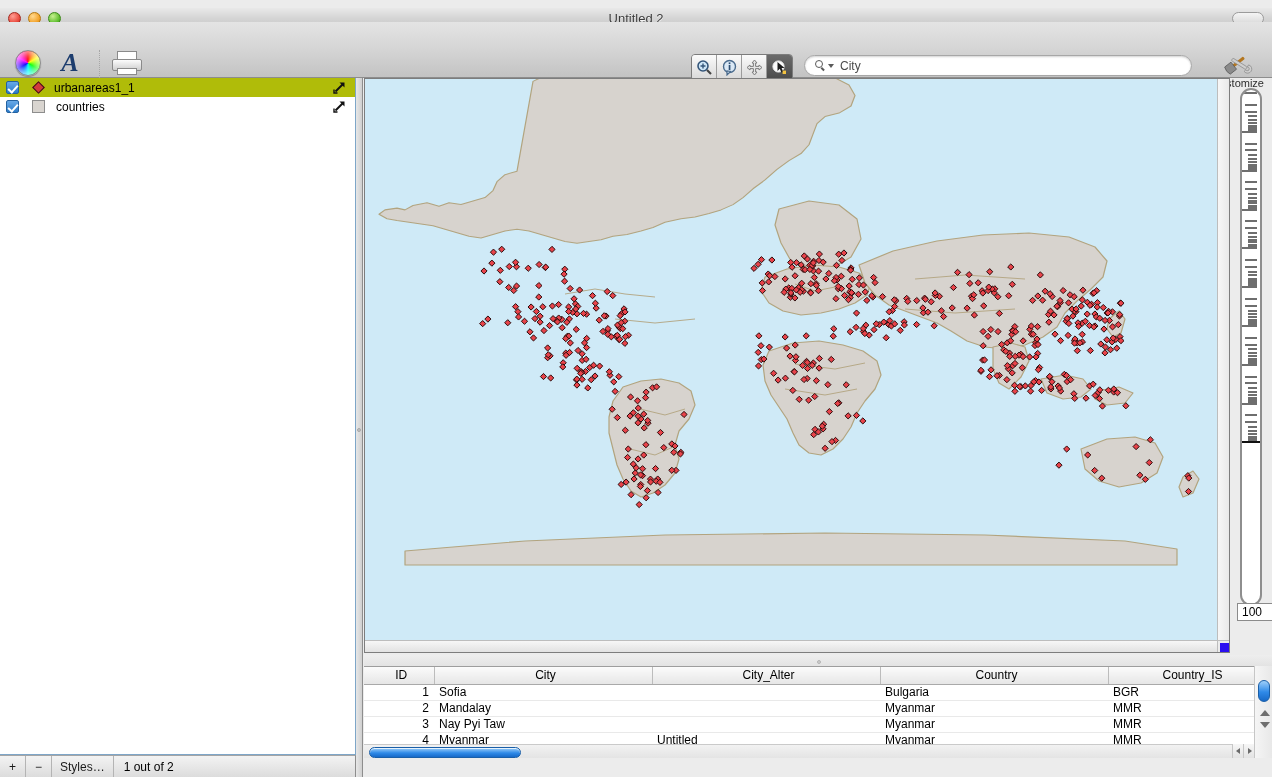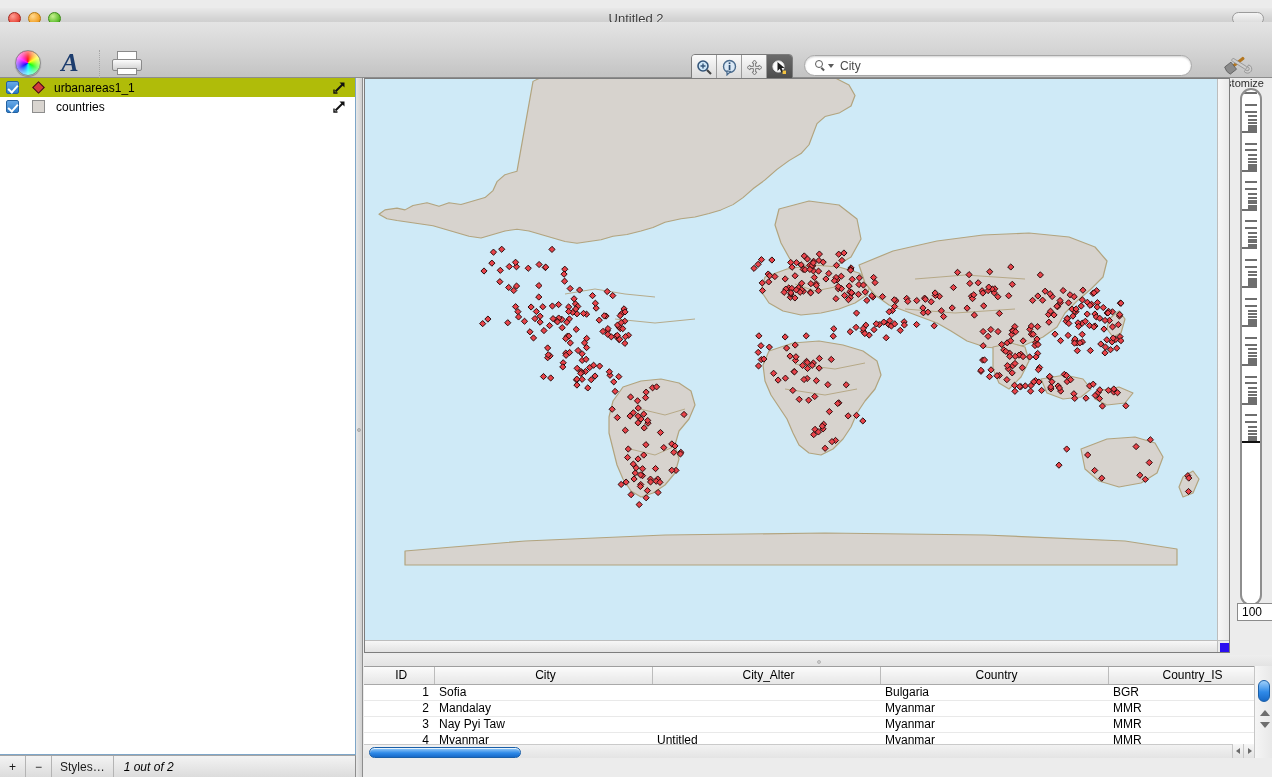--- a/index.html
+++ b/index.html
@@ -121,21 +121,21 @@
   .sb-bottom{
     position:absolute;left:0;bottom:0;width:356px;height:22px;
     background:linear-gradient(to bottom,#f3f3f3,#dcdcdc);
     border-top:1px solid #a5a5a5;border-right:1px solid #8d8d8d;
     box-sizing:border-box;display:flex;align-items:center;font-size:12px;
   }
   .sb-btn{
     height:21px;min-width:26px;display:flex;align-items:center;justify-content:center;
     border-right:1px solid #b4b4b4;box-sizing:border-box;padding:0 8px;color:#1a1a1a;
   }
-  .sb-count{padding-left:10px;color:#000;font-style:italic;}
+  .sb-count{padding-left:10px;color:#000;}
 
   
   .vsplit{
     position:absolute;left:356px;top:78px;width:7px;height:699px;
     background:linear-gradient(to right,#e7e7e7,#d0d0d0);
     border-right:1px solid #8d8d8d;box-sizing:border-box;
   }
   .vsplit-dot{position:absolute;left:1px;top:350px;width:4px;height:4px;border-radius:50%;
     background:#c2c2c2;border:1px solid #a8a8a8;box-sizing:border-box;}
 

